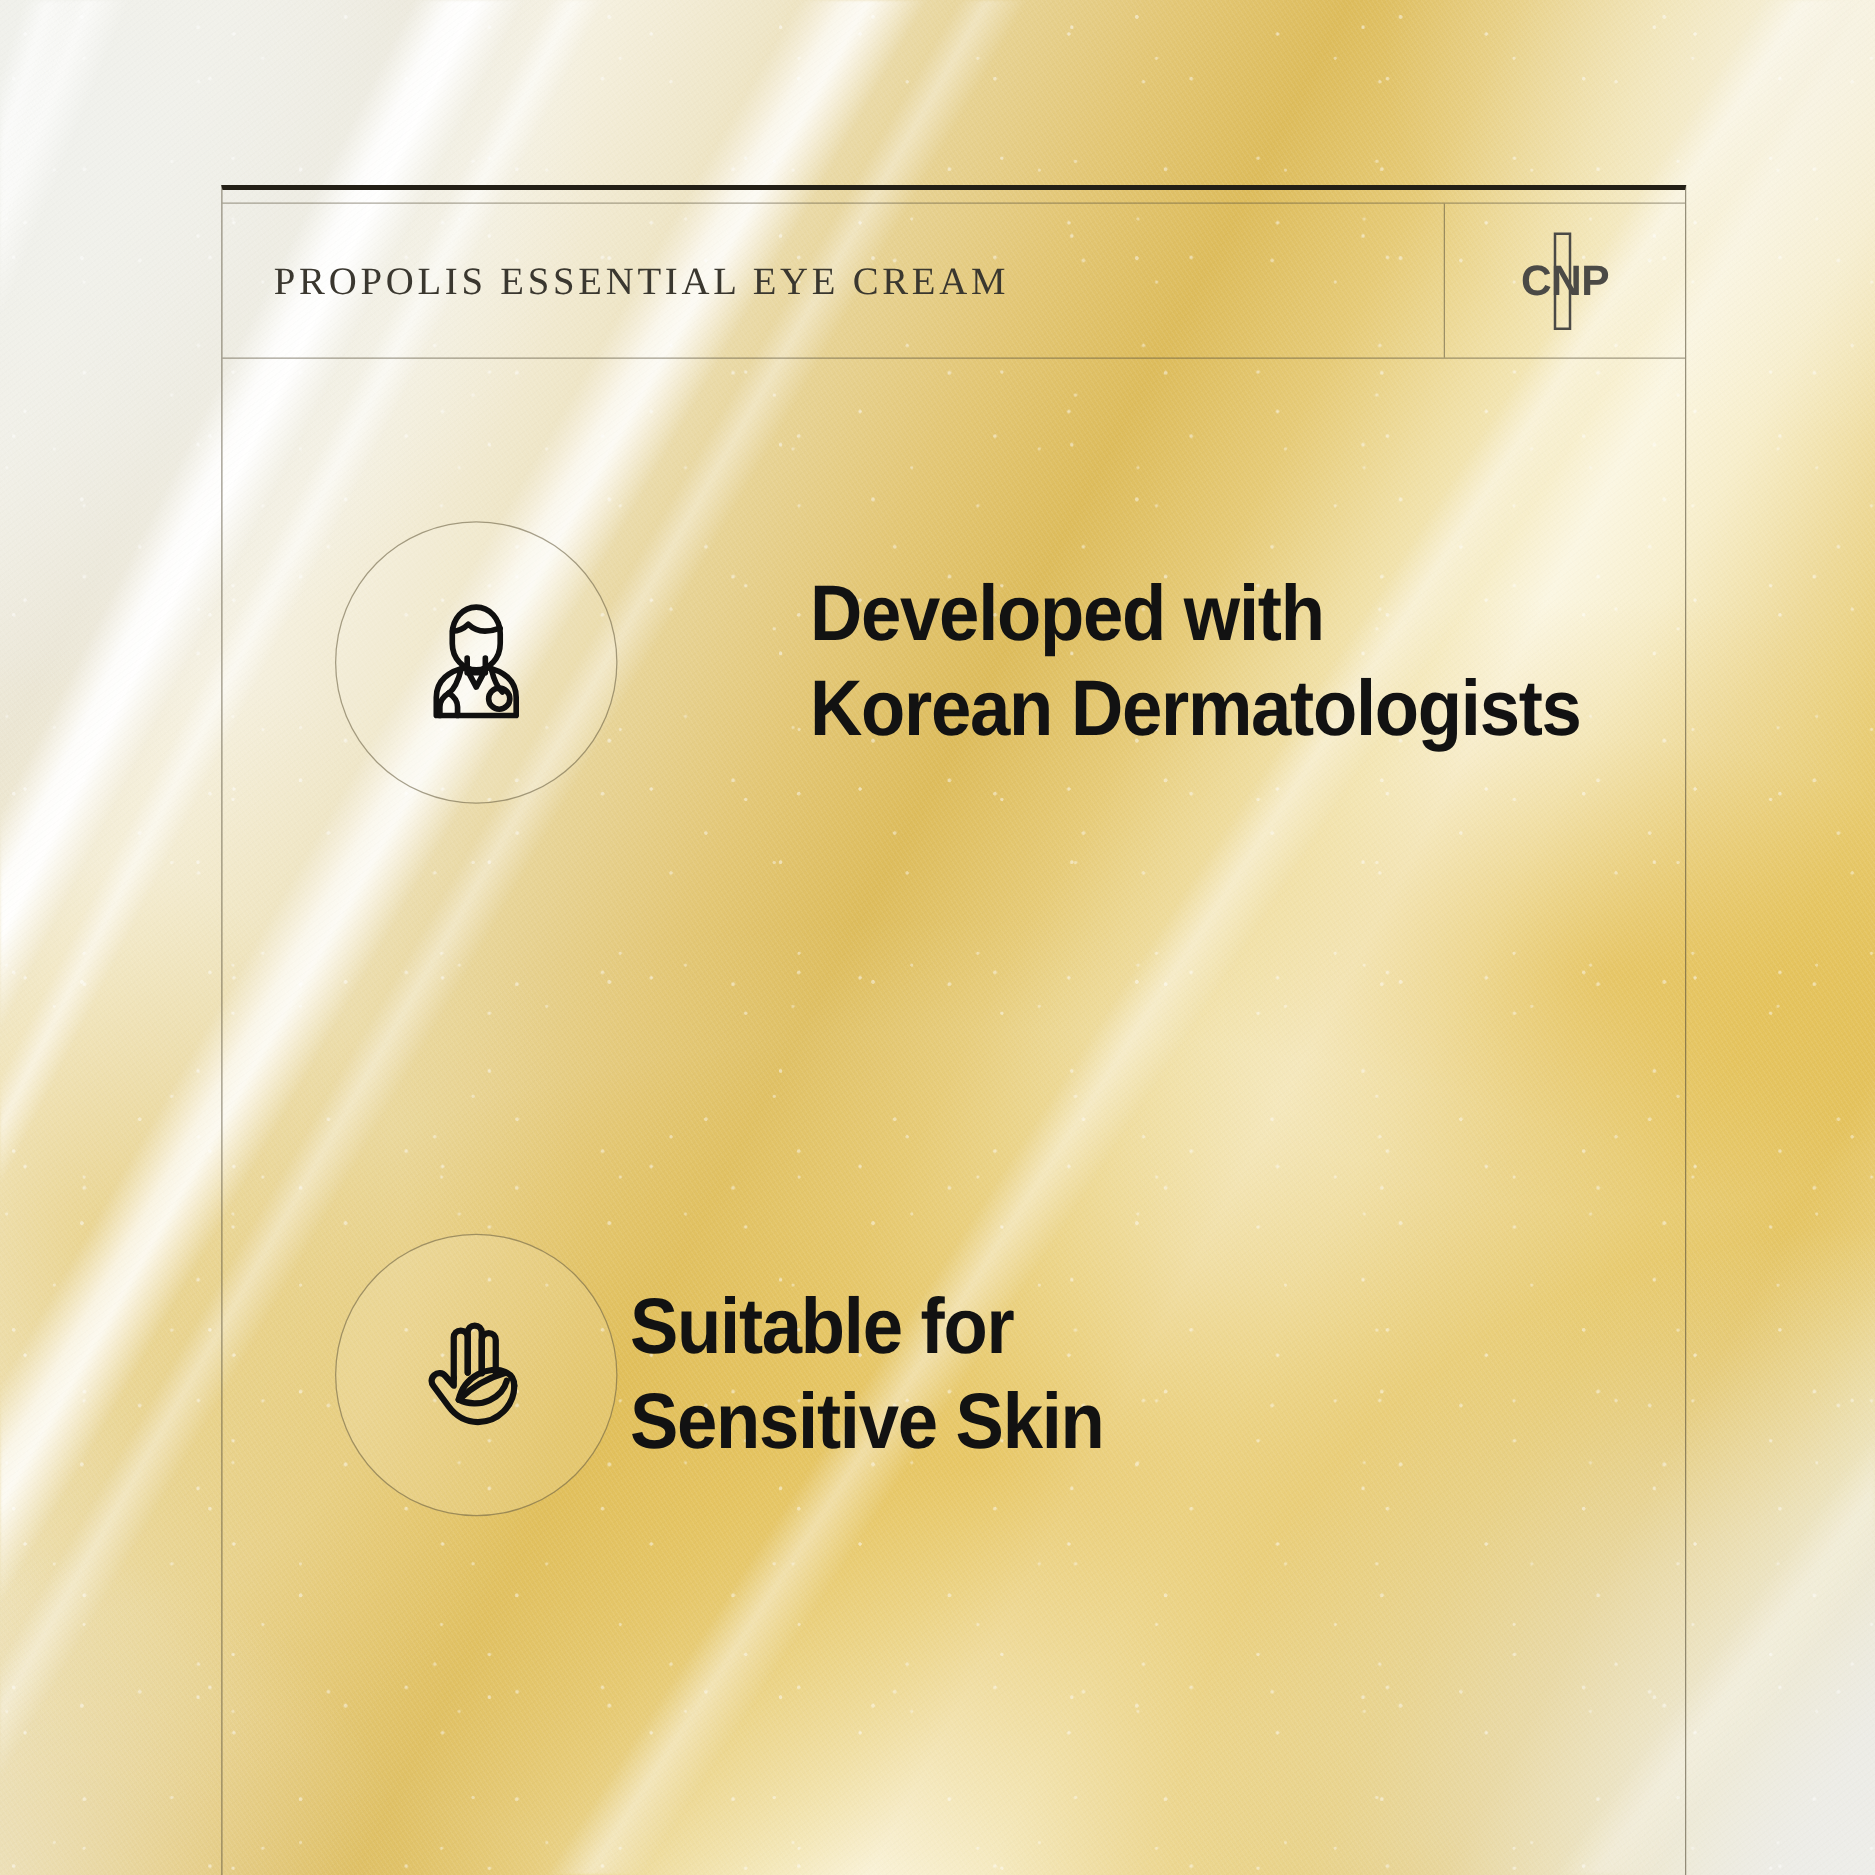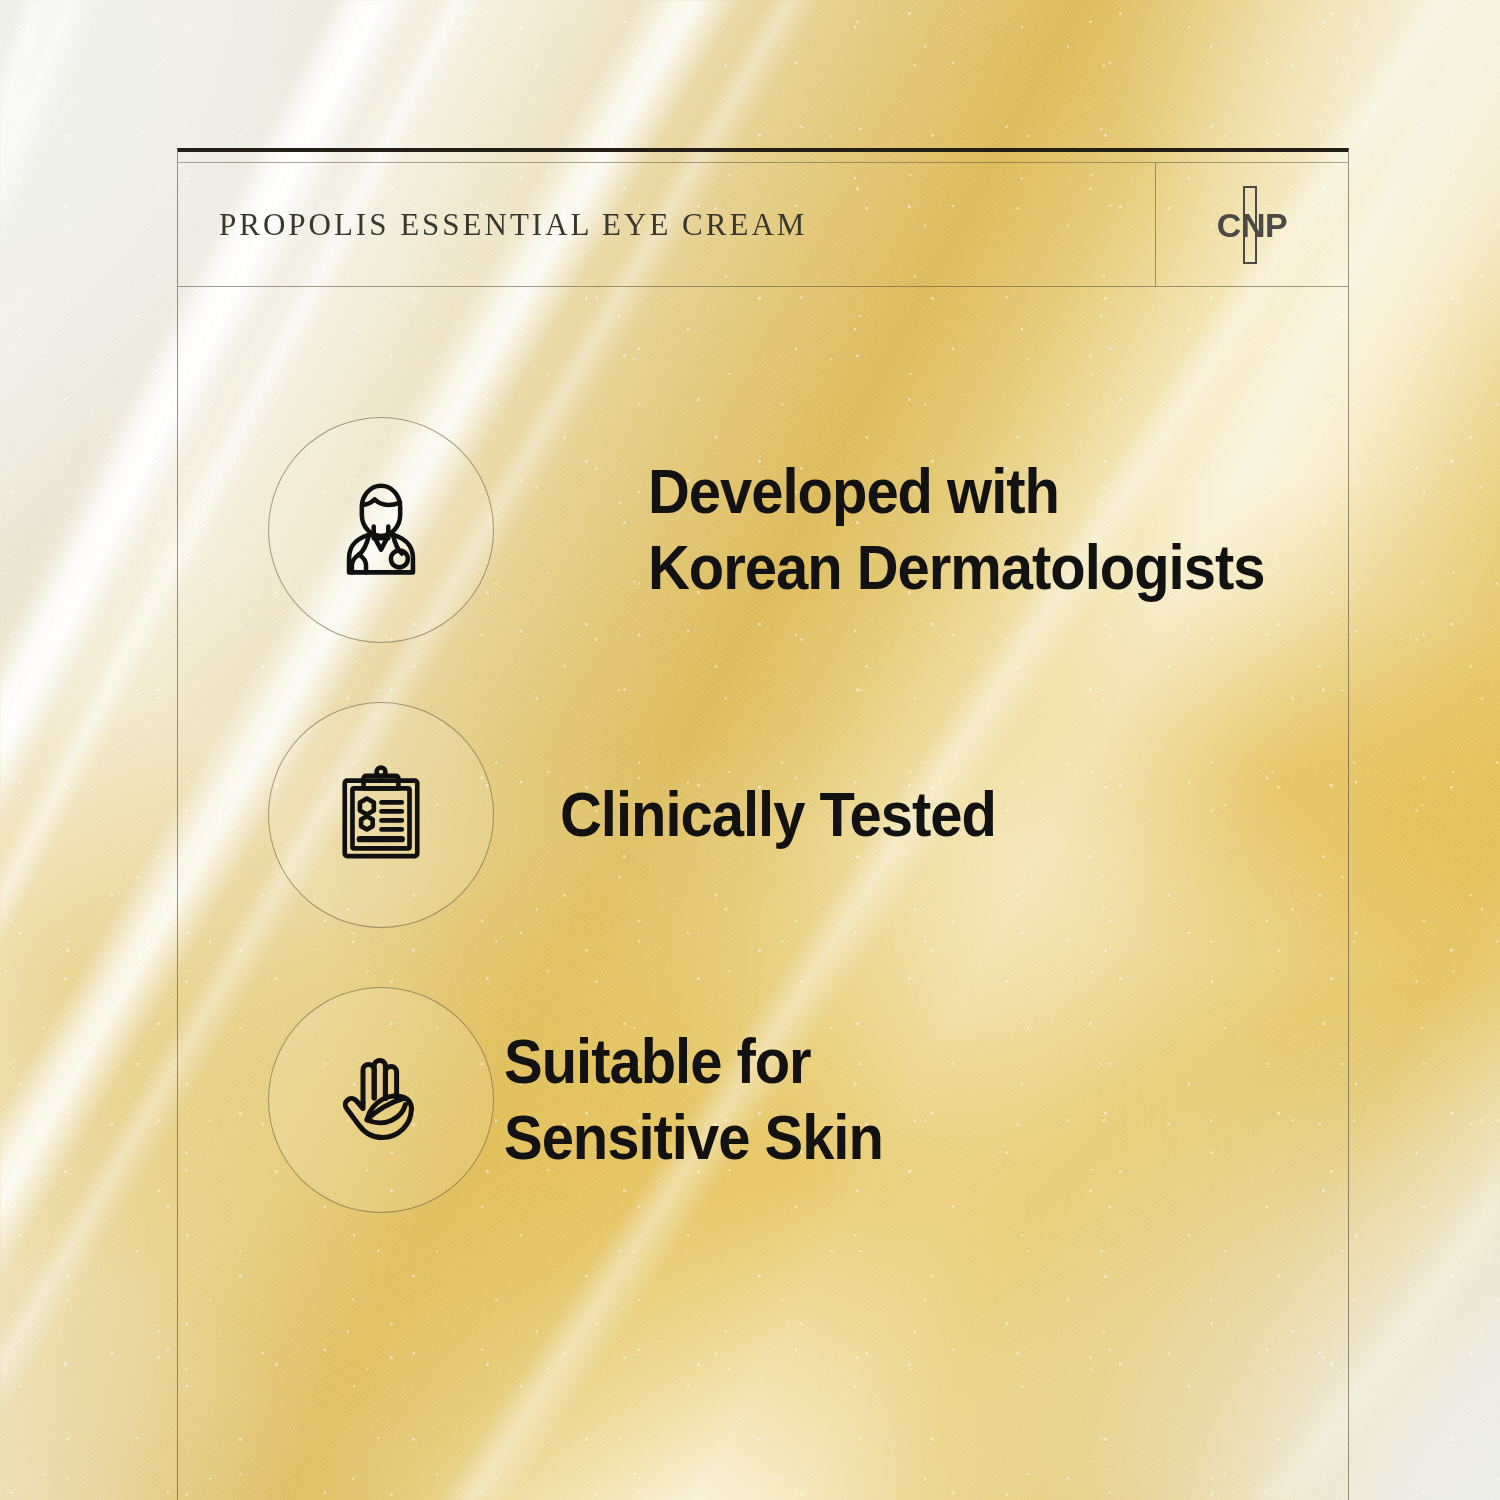--- a/index.html
+++ b/index.html
@@ -288,48 +288,20 @@
               <path d="M72.2 65.2 c2.3 9.5 5.2 15.4 9.0 18.8"></path>
 
               <circle cx="78.7" cy="89.4" r="8.6"></circle>
             </svg>
           </span>
         </div>
         <div class="feature-text">Developed with
 Korean Dermatologists</div>
       </div>
 
-      <div class="feature-row" data-row="1">
-        <div class="feature-icon-circle">
-          <span>
-            <svg width="116" height="116" viewBox="0 0 120 120" fill="none" stroke="#101010" stroke-width="4.8" stroke-linecap="round" stroke-linejoin="round">
-
-              <rect x="22.5" y="24.5" width="75" height="78" rx="2.5"></rect>
-
-              <rect x="30.5" y="32.5" width="59" height="62" rx="1.5"></rect>
-
-              <path d="M44.5 19.5 h31 a2.5 2.5 0 0 1 2.5 2.5 v10.5 h-36 V22 a2.5 2.5 0 0 1 2.5 -2.5 z"></path>
-
-              <circle cx="60" cy="15.5" r="4.6"></circle>
-
-              <path d="M45.4 43.0 l7.2 4.1 v8.3 l-7.2 4.1 l-7.2 -4.1 v-8.3 z"></path>
-
-              <path d="M45.4 61.2 l6.0 3.4 v6.9 l-6.0 3.4 l-6.0 -3.4 v-6.9 z"></path>
-
-              <path d="M60.5 47.0 h21"></path>
-              <path d="M60.5 56.3 h21"></path>
-              <path d="M60.5 65.6 h21"></path>
-              <path d="M60.5 74.9 h21"></path>
-
-              <path d="M38.0 85.0 h43.5" stroke-width="6.4"></path>
-            </svg>
-          </span>
-        </div>
-        <div class="feature-text">Clinically Tested</div>
-      </div>
 
       <div class="feature-row" data-row="2">
         <div class="feature-icon-circle">
           <span>
             <svg width="120" height="120" viewBox="0 0 120 120" fill="none" stroke="#101010" stroke-width="5.0" stroke-linecap="round" stroke-linejoin="round">
 
               <path d="M42.0 62.5 V30.0 a5.6 5.6 0 0 1 11.2 0 v28.0"></path>
               <path d="M53.2 58.0 V26.0 a5.6 5.6 0 0 1 11.2 0 v32.5"></path>
               <path d="M64.4 58.5 V32.0 a5.6 5.6 0 0 1 11.2 0 v27.0"></path>
 

